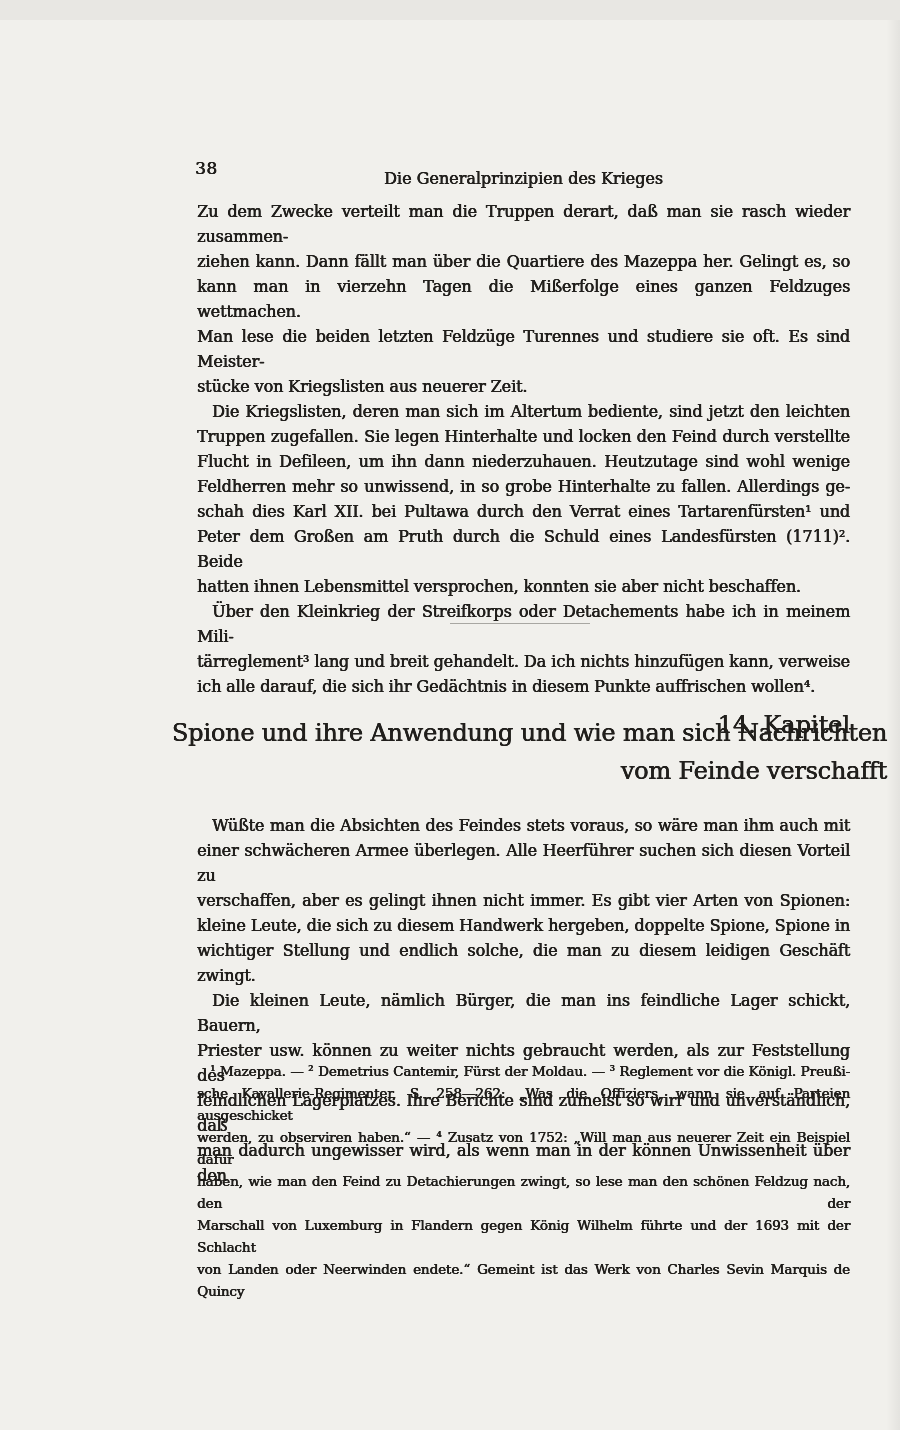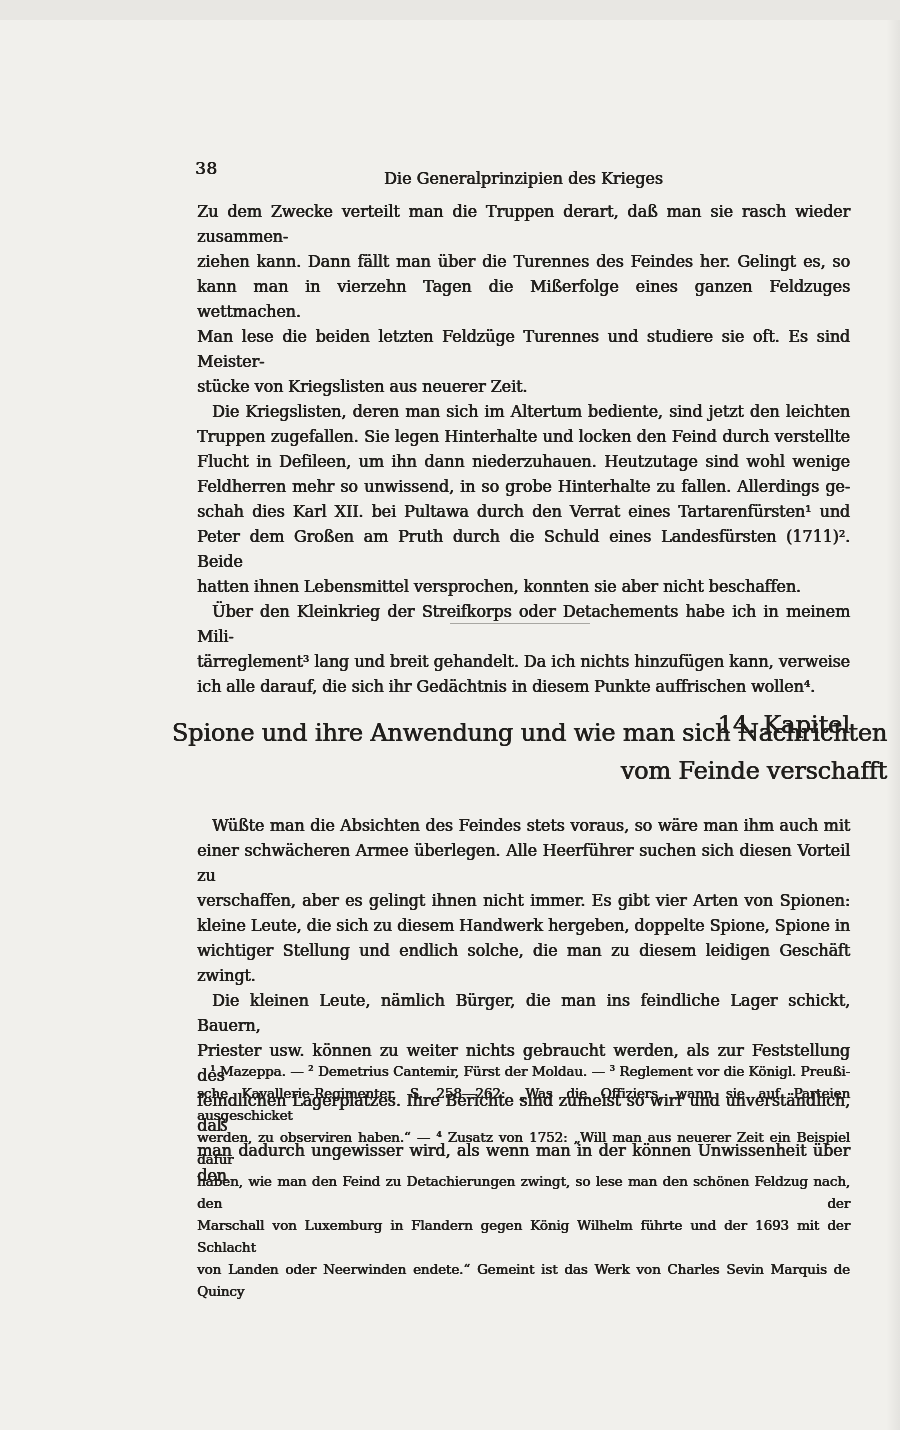--- a/index.html
+++ b/index.html
@@ -64,21 +64,21 @@
   <div class="edge-shade"></div>
 
   <header class="runhead">
     <span class="pagenum">38</span>
     <span class="runtitle">Die Generalprinzipien des Krieges</span>
   </header>
 
   <main class="body-block block1">
     <div class="para">
         <div class="line">Zu dem Zwecke verteilt man die Truppen derart, daß man sie rasch wieder zusammen-</div>
-        <div class="line">ziehen kann. Dann fällt man über die Turennes des Feindes her. Gelingt es, so</div>
+        <div class="line">ziehen kann. Dann fällt man über die Quartiere des Mazeppa her. Gelingt es, so</div>
         <div class="line">kann man in vierzehn Tagen die Mißerfolge eines ganzen Feldzuges wettmachen.</div>
         <div class="line">Man lese die beiden letzten Feldzüge Turennes und studiere sie oft. Es sind Meister-</div>
         <div class="line last">stücke von Kriegslisten aus neuerer Zeit.</div>
       </div>
     <div class="para indent">
         <div class="line">Die Kriegslisten, deren man sich im Altertum bediente, sind jetzt den leichten</div>
         <div class="line">Truppen zugefallen. Sie legen Hinterhalte und locken den Feind durch verstellte</div>
         <div class="line">Flucht in Defileen, um ihn dann niederzuhauen. Heutzutage sind wohl wenige</div>
         <div class="line">Feldherren mehr so unwissend, in so grobe Hinterhalte zu fallen. Allerdings ge-</div>
         <div class="line">schah dies Karl XII. bei Pultawa durch den Verrat eines Tartarenfürsten¹ und</div>

